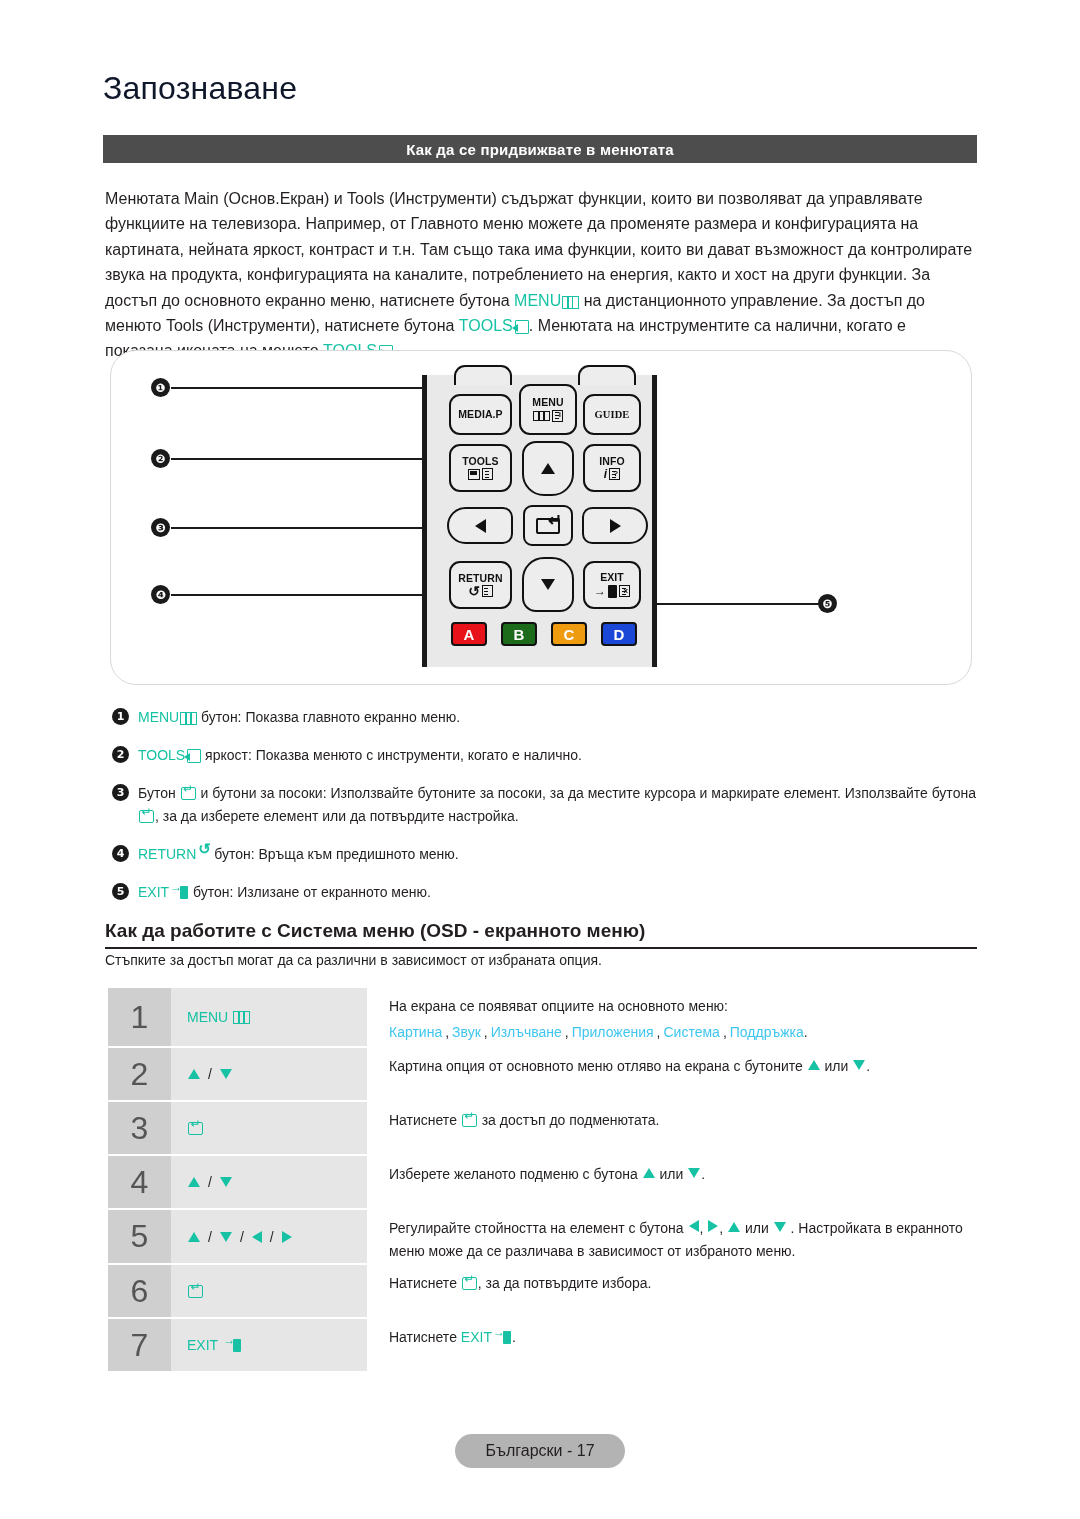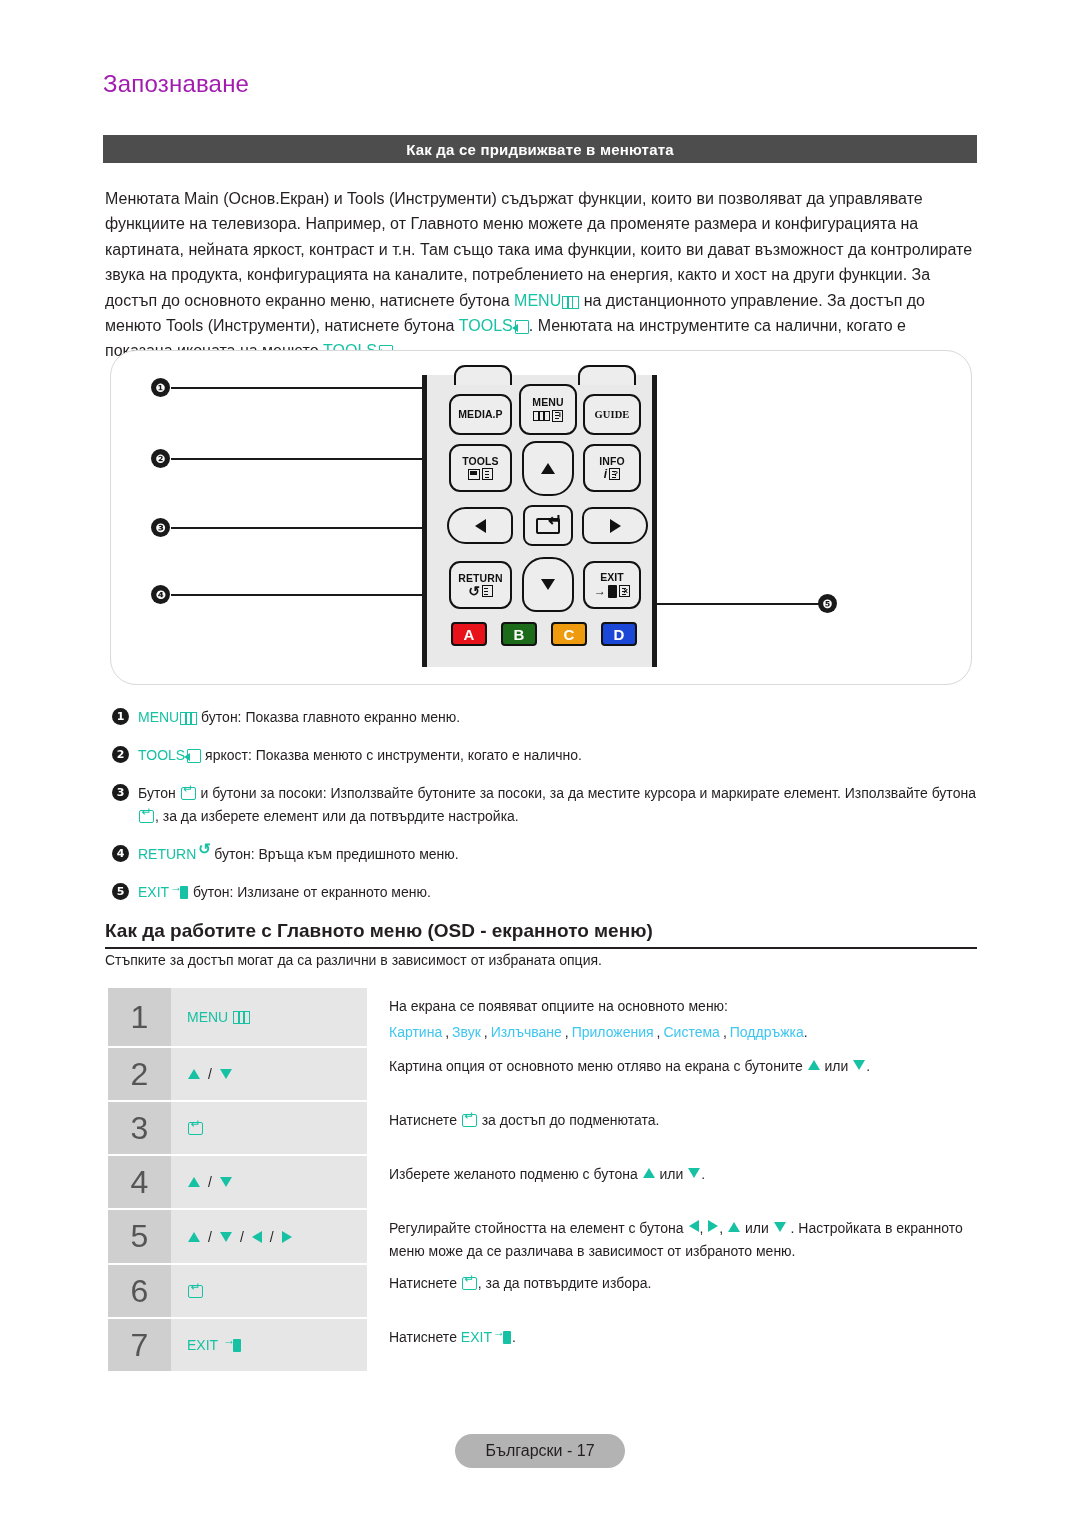--- a/index.html
+++ b/index.html
@@ -10,22 +10,22 @@
     font-family:"Liberation Sans", sans-serif;
     color:#231f20;
     position:relative;
     overflow:hidden;
   }
   .page { position:absolute; left:0; top:0; width:1080px; height:1519px; }
 
   
   .chapter-title{
     position:absolute; left:103px; top:70px;
-    font-size:24px; font-weight:400; letter-spacing:.2px;
-    color:#a21caf;
+    font-size:32px; font-weight:400; letter-spacing:.2px;
+    color:#0f172a;
   }
   .section-bar{
     position:absolute; left:103px; top:135px; width:874px; height:28px;
     background:#4d4d4d; color:#ffffff;
     display:flex; align-items:center; justify-content:center;
     font-size:15px; font-weight:bold; letter-spacing:.2px;
   }
 
   
   .intro{
@@ -333,21 +333,21 @@
       <span class="num">4</span>
       <span class="teal">RETURN</span><span class="ic ic-return"></span><span> бутон: Връща към предишното меню.</span>
     </div>
 
     <div class="desc-item">
       <span class="num">5</span>
       <span class="teal">EXIT</span><span class="ic ic-exit"></span><span> бутон: Излизане от екранното меню.</span>
     </div>
   </div>
 
-  <div class="sub-head">Как да работите с Главното меню (OSD - екранното меню)</div>
+  <div class="sub-head">Как да работите с Система меню (OSD - екранното меню)</div>
   <div class="sub-note">Стъпките за достъп могат да са различни в зависимост от избраната опция.</div>
 
   <div class="steps">
 
     <div class="step-row">
       <div class="step-num">1</div>
       <div class="step-key" style="min-height:58px;">
         <span>MENU</span>
           <span class="ic ic-menu"><i style="left:3.6px"></i><i style="left:8.5px"></i></span>
       </div>

